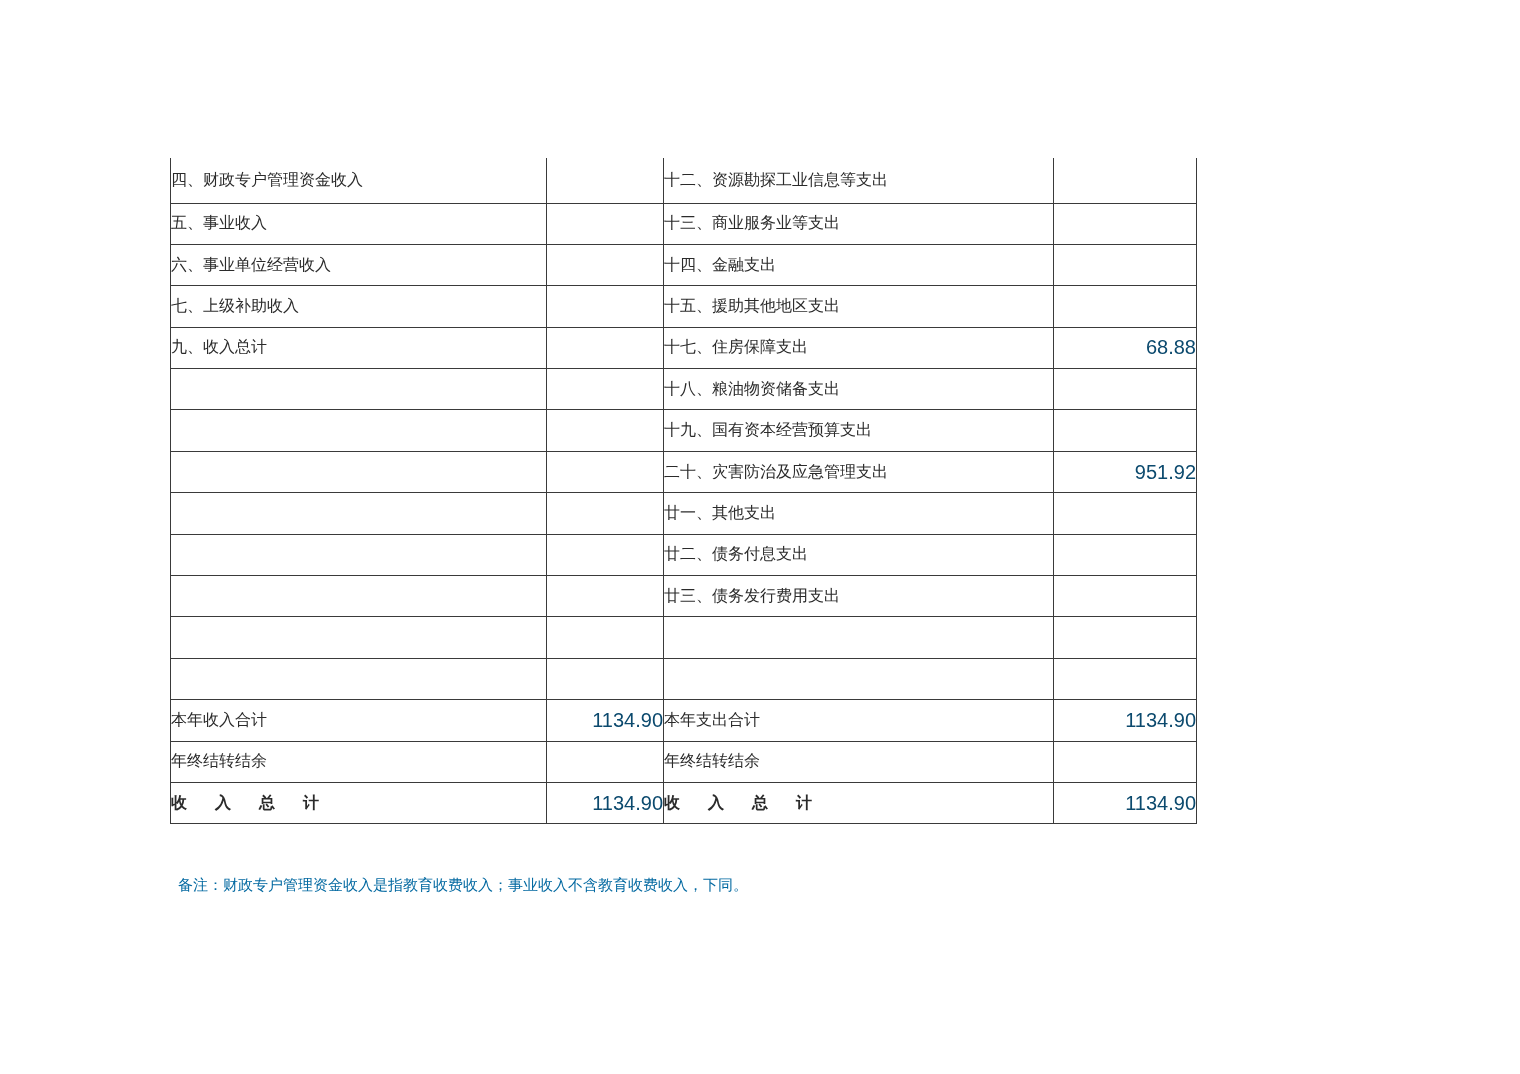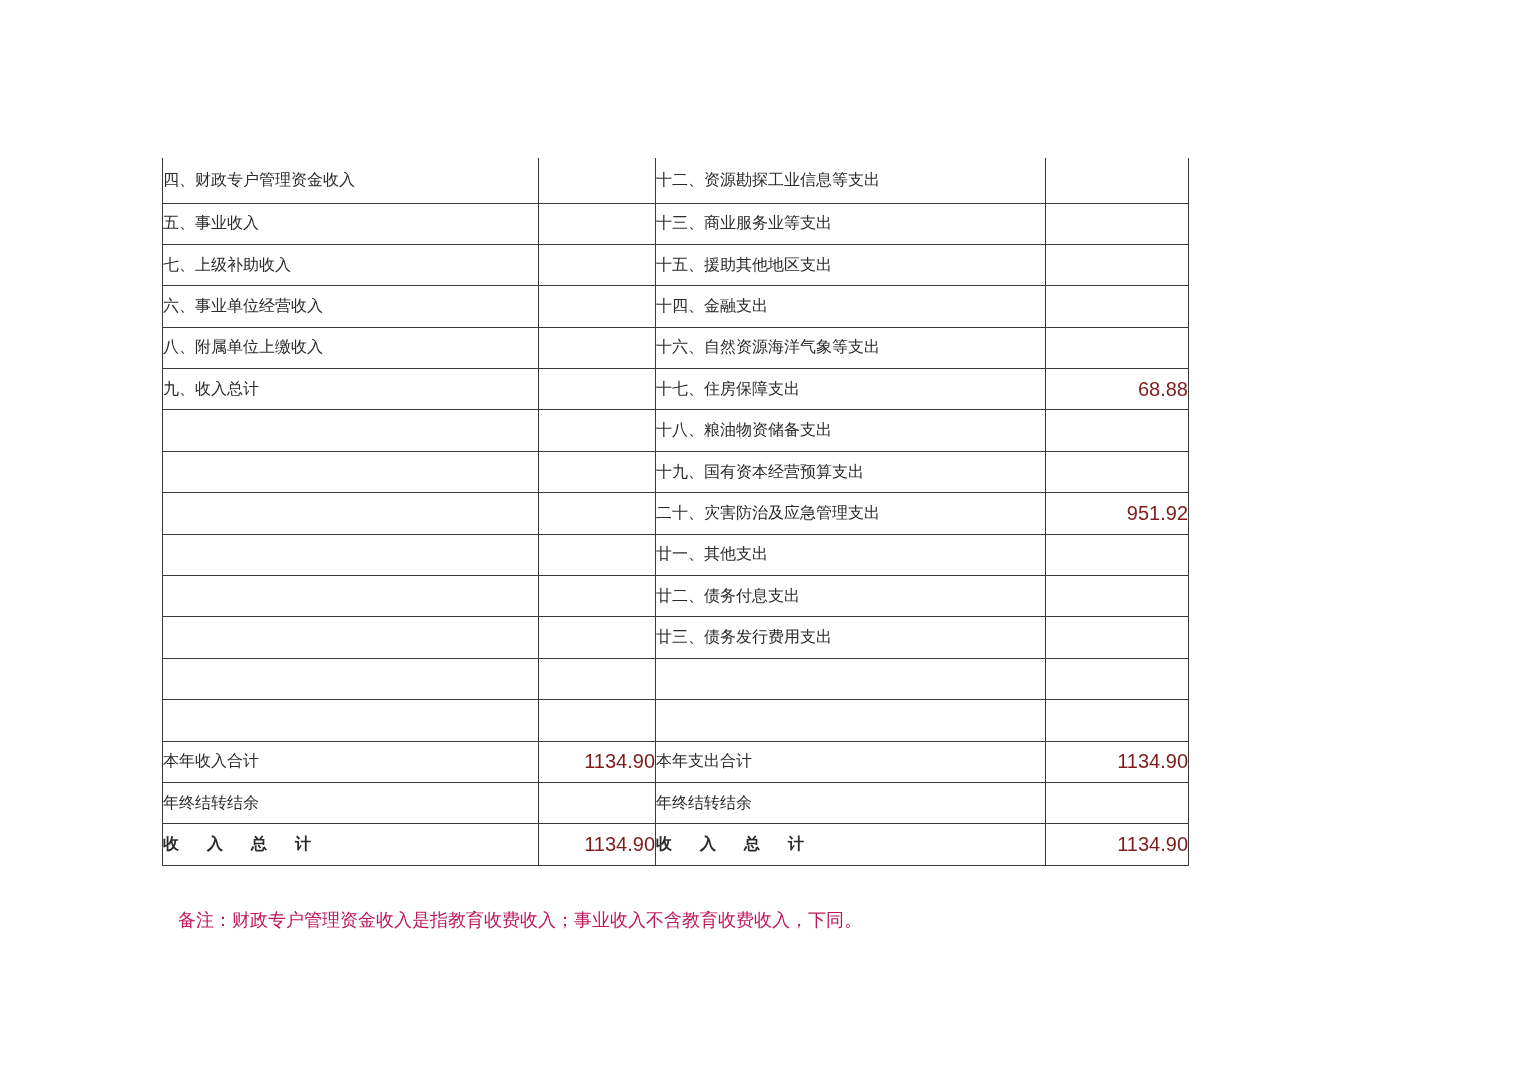--- a/index.html
+++ b/index.html
@@ -12,21 +12,21 @@
     position: relative;
     width: 1520px;
     height: 1074px;
     background: #ffffff;
     overflow: hidden;
     font-family: "Liberation Serif", "DejaVu Serif", serif;
     color: #262626;
   }
   table.budget-table {
     position: absolute;
-    left: 162px;
+    left: 170px;
     top: 158px;
     width: 1026px;
     border-collapse: collapse;
     table-layout: fixed;
   }
   table.budget-table td {
     border: 1px solid #3a3a3a;
     padding: 0;
     vertical-align: middle;
     overflow: hidden;
@@ -38,34 +38,34 @@
   table.budget-table tr.first-row td { border-top: none; }
   td.label-cell {
     font-size: 16px;
     padding-left: 8px;
     padding-right: 4px;
     color: #2b2b2b;
   }
   td.value-cell {
     font-family: "Liberation Sans", "DejaVu Sans", sans-serif;
     font-size: 20px;
-    color: #7f1d1d;
+    color: #0c4a6e;
     text-align: right;
     padding-right: 11px;
   }
   .spread {
     letter-spacing: 28px;
     font-weight: bold;
   }
   .note {
     position: absolute;
     left: 178px;
-    top: 908px;
-    font-size: 18px;
-    color: #be185d;
+    top: 876px;
+    font-size: 15px;
+    color: #0369a1;
     white-space: nowrap;
   }
 </style>
 </head>
 <body>
 
 <div class="page">
 
   <table class="budget-table">
     <colgroup>
@@ -81,35 +81,29 @@
         <td class="label-cell">十二、资源勘探工业信息等支出</td>
         <td class="value-cell"></td>
       </tr>
       <tr>
         <td class="label-cell">五、事业收入</td>
         <td class="value-cell"></td>
         <td class="label-cell">十三、商业服务业等支出</td>
         <td class="value-cell"></td>
       </tr>
       <tr>
-        <td class="label-cell">七、上级补助收入</td>
-        <td class="value-cell"></td>
-        <td class="label-cell">十五、援助其他地区支出</td>
-        <td class="value-cell"></td>
-      </tr>
-      <tr>
         <td class="label-cell">六、事业单位经营收入</td>
         <td class="value-cell"></td>
         <td class="label-cell">十四、金融支出</td>
         <td class="value-cell"></td>
       </tr>
       <tr>
-        <td class="label-cell">八、附属单位上缴收入</td>
+        <td class="label-cell">七、上级补助收入</td>
         <td class="value-cell"></td>
-        <td class="label-cell">十六、自然资源海洋气象等支出</td>
+        <td class="label-cell">十五、援助其他地区支出</td>
         <td class="value-cell"></td>
       </tr>
       <tr>
         <td class="label-cell">九、收入总计</td>
         <td class="value-cell"></td>
         <td class="label-cell">十七、住房保障支出</td>
         <td class="value-cell">68.88</td>
       </tr>
       <tr>
         <td class="label-cell"></td>

